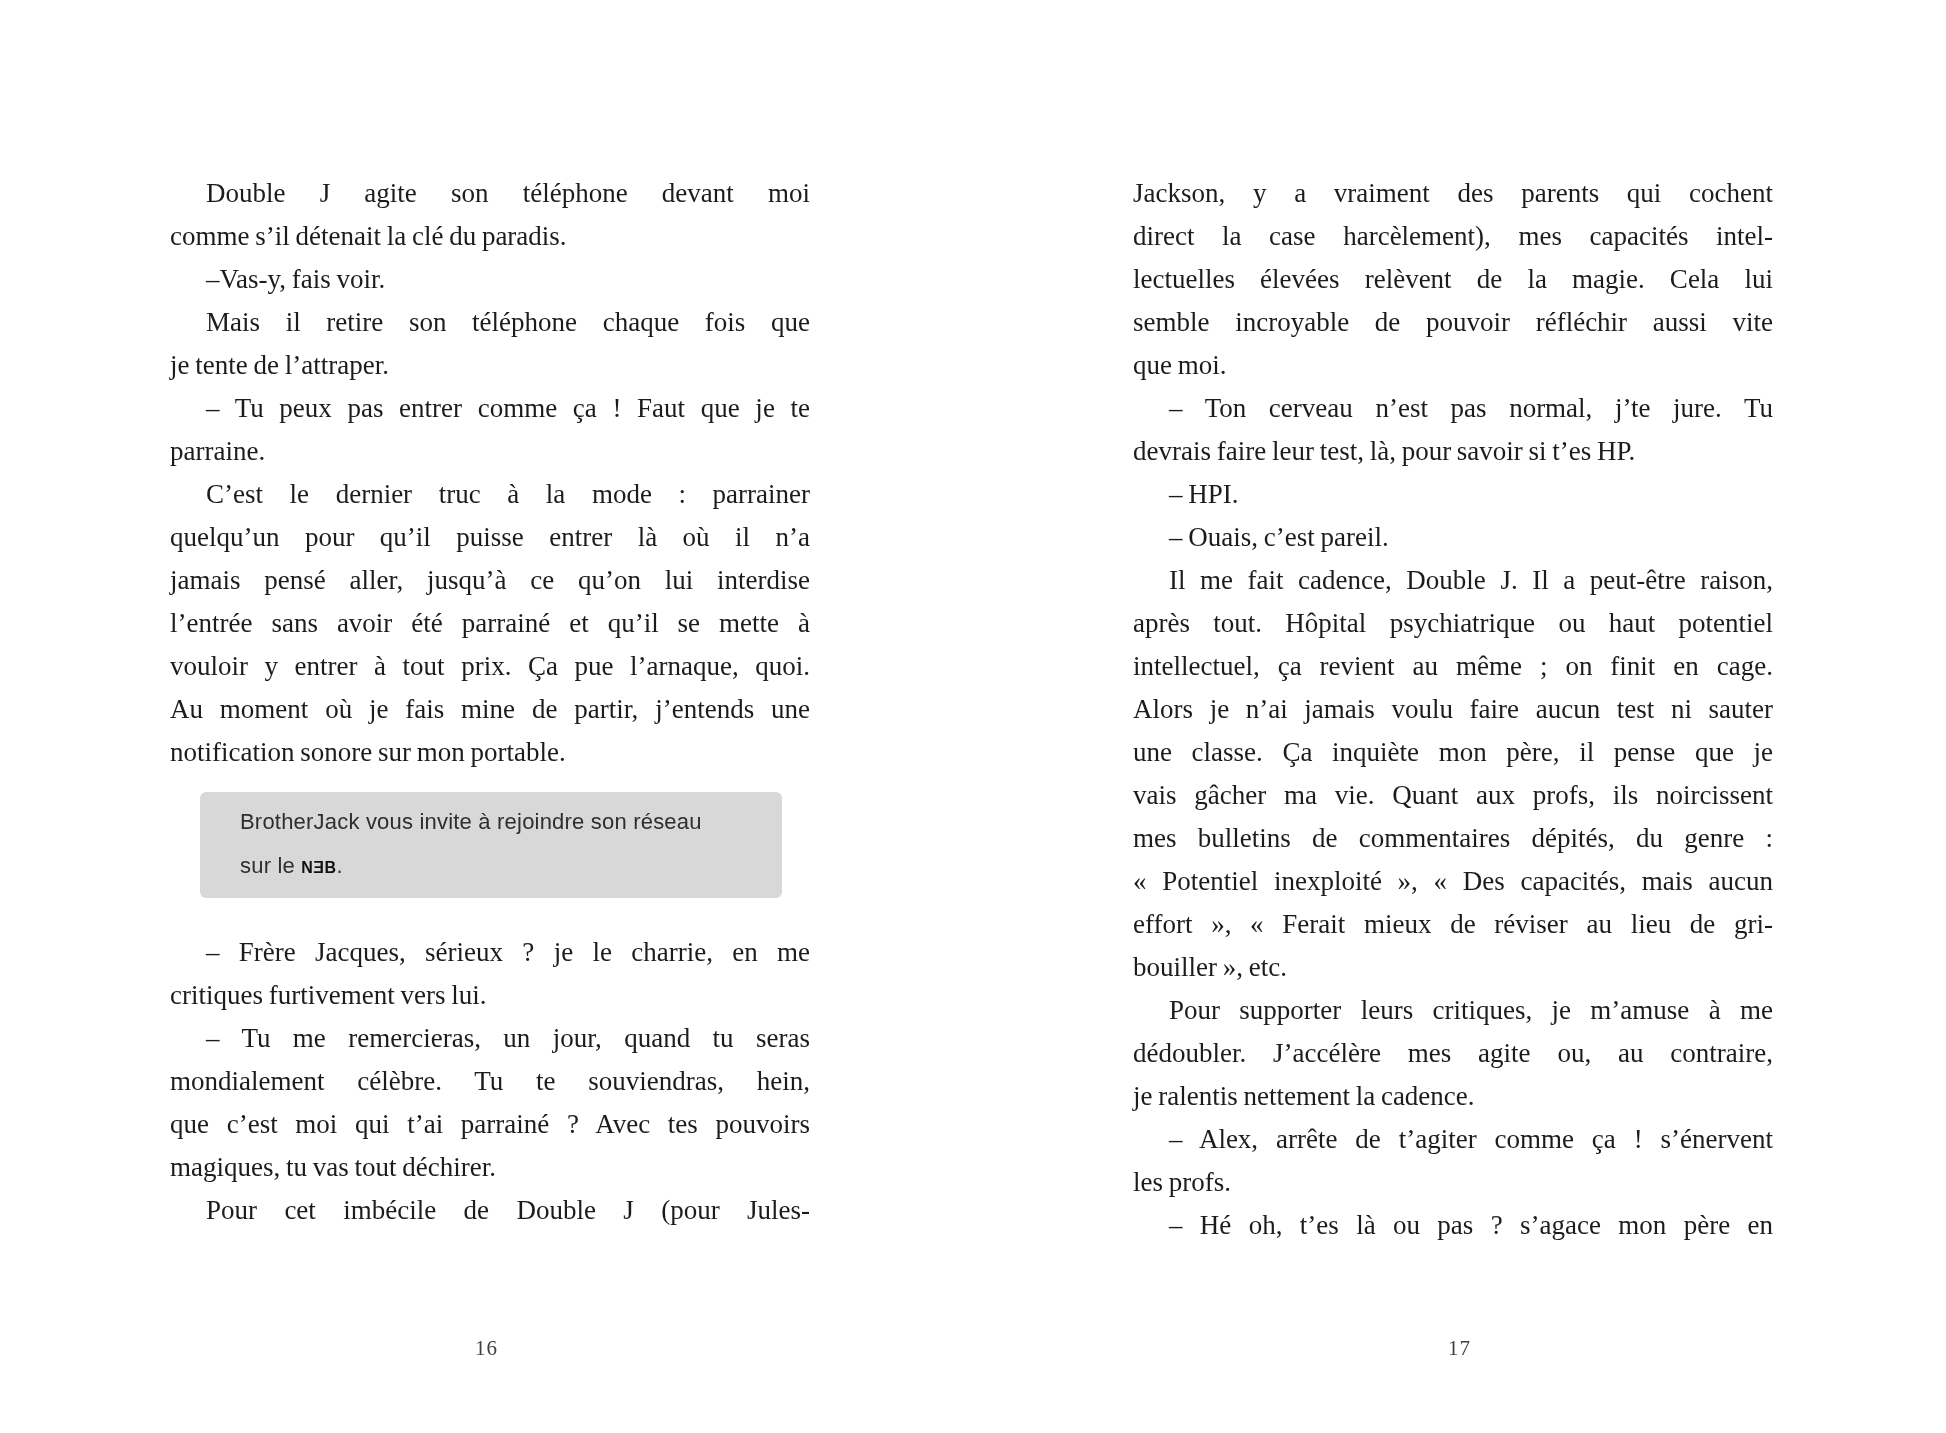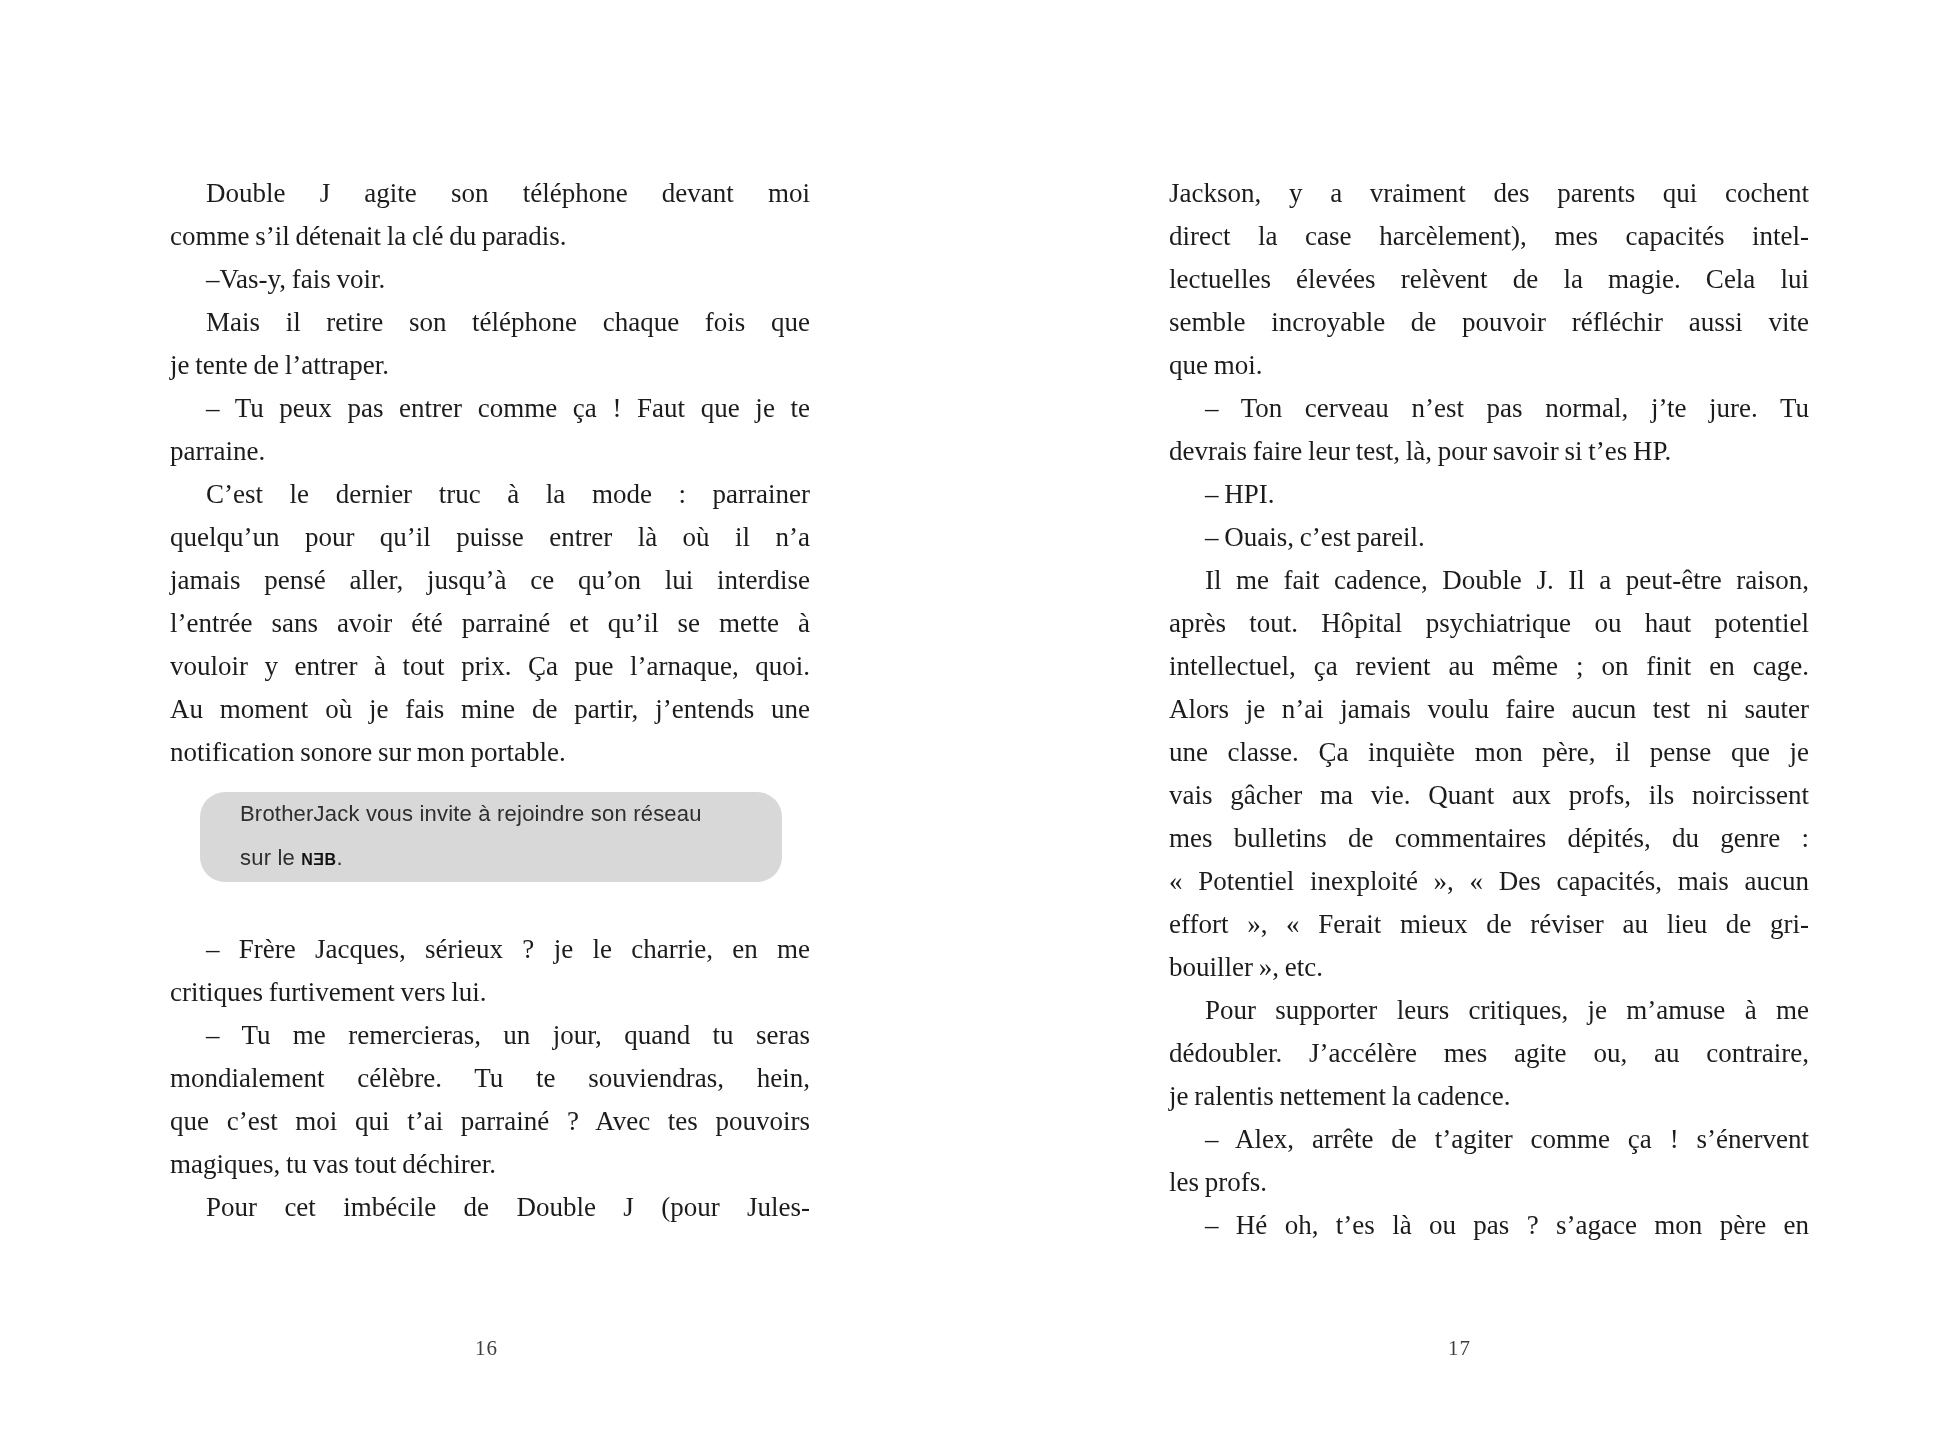--- a/index.html
+++ b/index.html
@@ -26,39 +26,39 @@
   .page-right { left: 973px; }
 
   .column {
     position: absolute;
     top: 172px;
     width: 640px;
     font-size: 27px;
     line-height: 43px;
   }
   .page-left  .column { left: 170px; }
-  .page-right .column { left: 160px; margin-left: 36px; }
+  .page-right .column { left: 160px; }
 
   .line {
     height: 43px;
     word-spacing: -1px;
   }
   .line.just {
     text-align: justify;
     text-align-last: justify;
   }
   .line.indent {
     text-indent: 36px;
   }
 
   .notification {
-    margin: 18px 28px 46px 30px;
+    margin: 18px 28px 33px 30px;
     background: #d8d8d8;
-    border-radius: 25px;
-    padding: 0 40px;
+    border-radius: 6px;
+    padding: 8px 40px;
     font-family: "Liberation Sans", "DejaVu Sans", sans-serif;
     font-weight: 300;
     font-size: 22px;
     line-height: 44px;
     color: #2e2e2e;
     letter-spacing: 0.2px;
   }
   .notification .brand {
     font-weight: 700;
     font-size: 16px;

